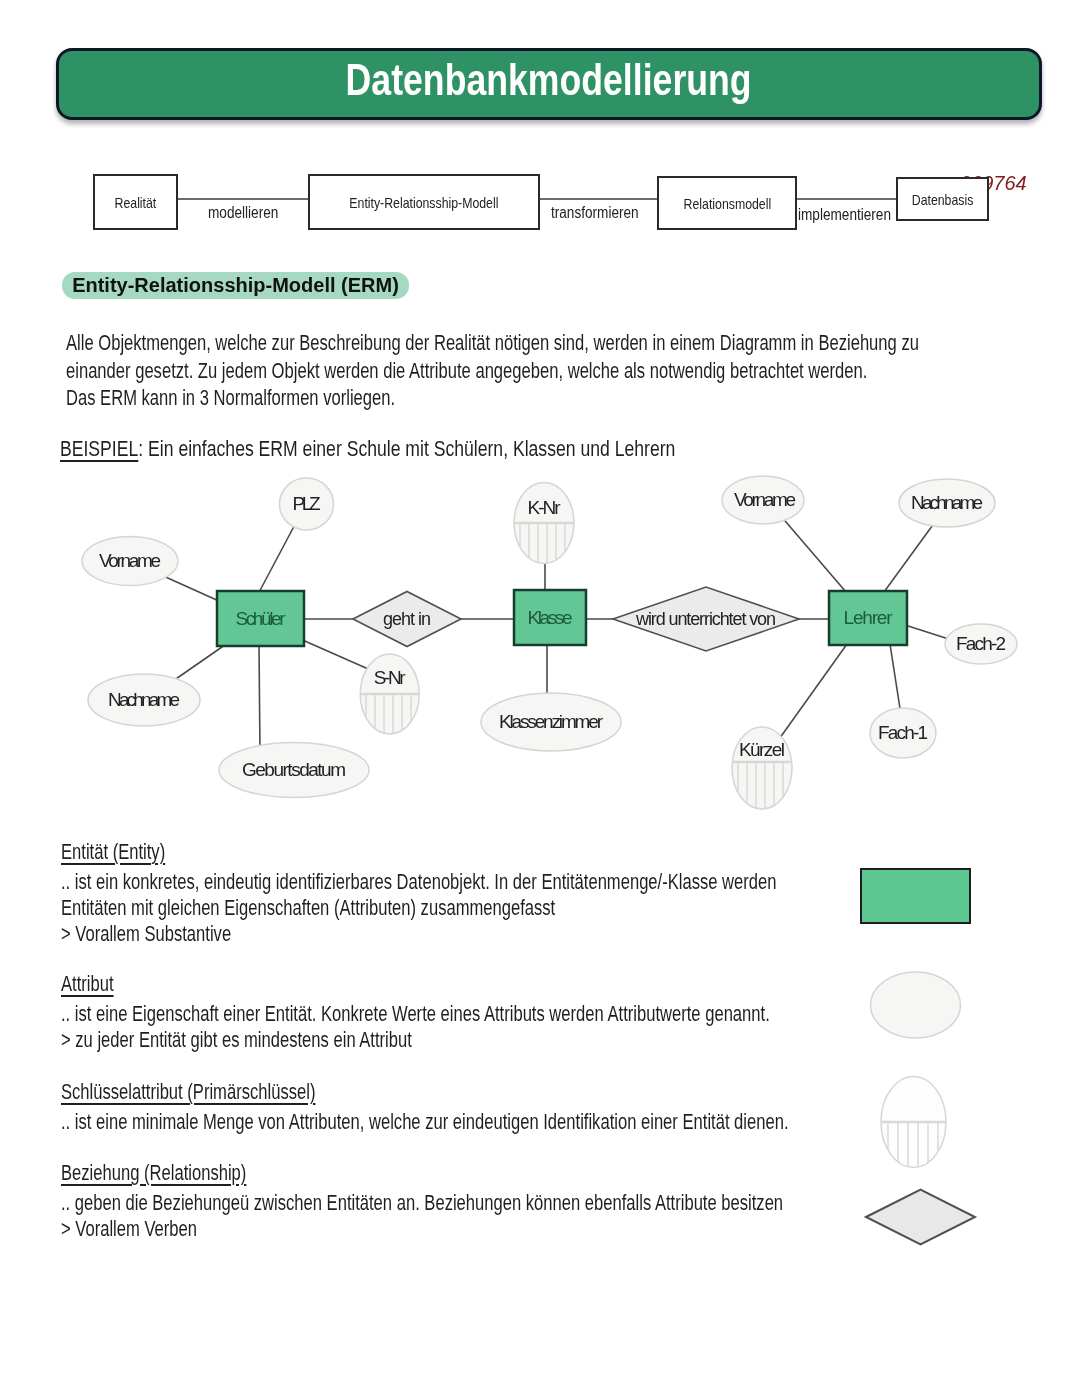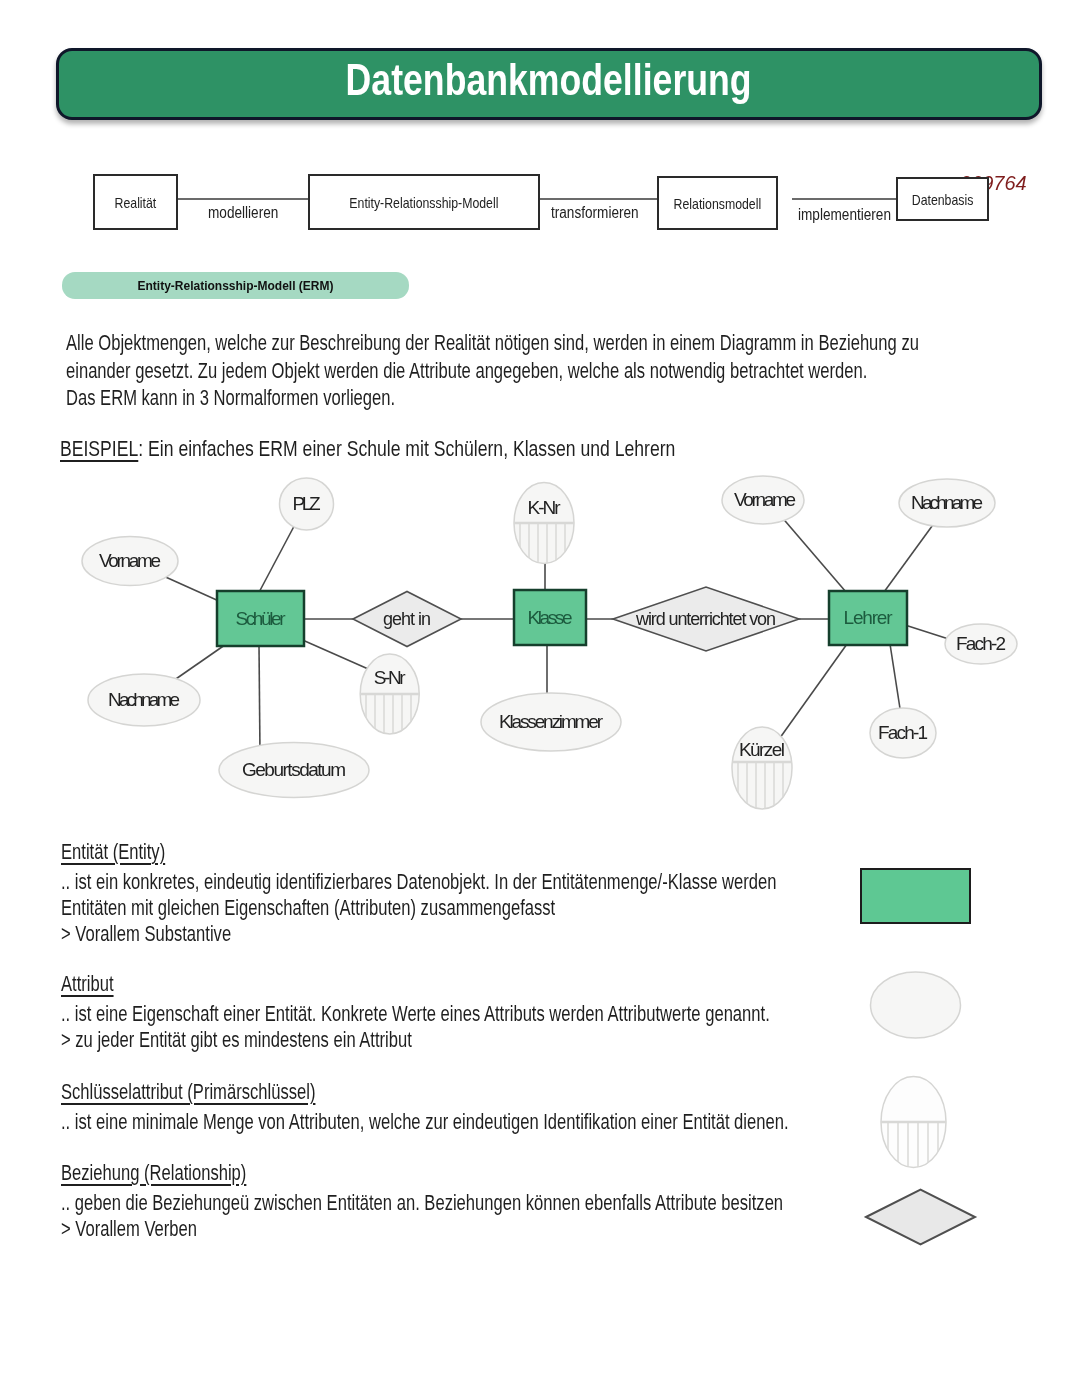--- a/index.html
+++ b/index.html
@@ -6,21 +6,21 @@
   body{width:1080px;height:1394px;position:relative;font-family:"Liberation Sans",sans-serif;color:#2b2b2b;overflow:hidden;}
   .abs{position:absolute;}
   .banner{left:56px;top:48px;width:980px;height:66px;background:#2e9265;border:3px solid #0f172a;border-radius:16px;box-shadow:0px 4px 5px rgba(0,0,0,0.3);display:flex;align-items:center;justify-content:center;}
   .banner span{color:#ffffff;font-size:44px;font-weight:bold;transform:scaleX(0.81) translateY(-4px);transform-origin:center;}
   .num{left:960px;top:124px;font-size:20px;font-style:italic;color:#7f1d1d;margin-top:48px;}
   .fbox{border:2px solid #2a2a2a;background:#ffffff;display:flex;align-items:center;justify-content:center;font-size:15px;color:#222;box-sizing:border-box;}
   .fbox span{transform:scaleX(0.82);transform-origin:center;white-space:nowrap;}
   .flabel{font-size:16px;color:#222;transform:scaleX(0.85);transform-origin:left top;white-space:nowrap;}
   .fline{background:#6b6b6b;height:2px;}
   .hl{left:62px;top:272px;width:347px;height:27px;background:#a5d9c2;border-radius:13px;display:flex;align-items:center;justify-content:center;}
-  .hl span{font-size:12px;font-weight:bold;letter-spacing:0px;color:#111;}
+  .hl span{font-size:20px;font-weight:bold;letter-spacing:0px;color:#111;}
   .tx{font-size:22px;line-height:26px;color:#1f1f1f;transform:scaleX(0.754);transform-origin:left top;white-space:nowrap;}
   .shead{height:29.5px;}
   .sechead{text-decoration:underline;text-underline-offset:4px;text-decoration-thickness:1.5px;}
   u.bsp{text-underline-offset:4px;text-decoration-thickness:1.5px;}
 </style>
 </head>
 <body>
   <div class="abs banner">
     <span>Datenbankmodellierung</span>
   </div>
@@ -28,21 +28,21 @@
 
   <div class="abs fline" style="left:178px;top:198px;width:130px;"></div>
   <div class="abs fline" style="left:514px;top:198px;width:143px;"></div>
   <div class="abs fline" style="left:792px;top:198px;width:104px;"></div>
   <div class="abs fbox" style="left:93px;top:174px;width:85px;height:56px;">
     <span>Realität</span>
   </div>
   <div class="abs fbox" style="left:308px;top:174px;width:232px;height:56px;">
     <span>Entity-Relationsship-Modell</span>
   </div>
-  <div class="abs fbox" style="left:657px;top:176px;width:121px;height:54px;">
+  <div class="abs fbox" style="left:657px;top:176px;width:140px;height:54px;">
     <span>Relationsmodell</span>
   </div>
   <div class="abs fbox" style="left:896px;top:177px;width:93px;height:44px;">
     <span>Datenbasis</span>
   </div>
   <div class="abs flabel" style="left:208px;top:204px;">modellieren</div>
   <div class="abs flabel" style="left:551px;top:204px;">transformieren</div>
   <div class="abs flabel" style="left:798px;top:206px;">implementieren</div>
 
   <div class="abs hl">

